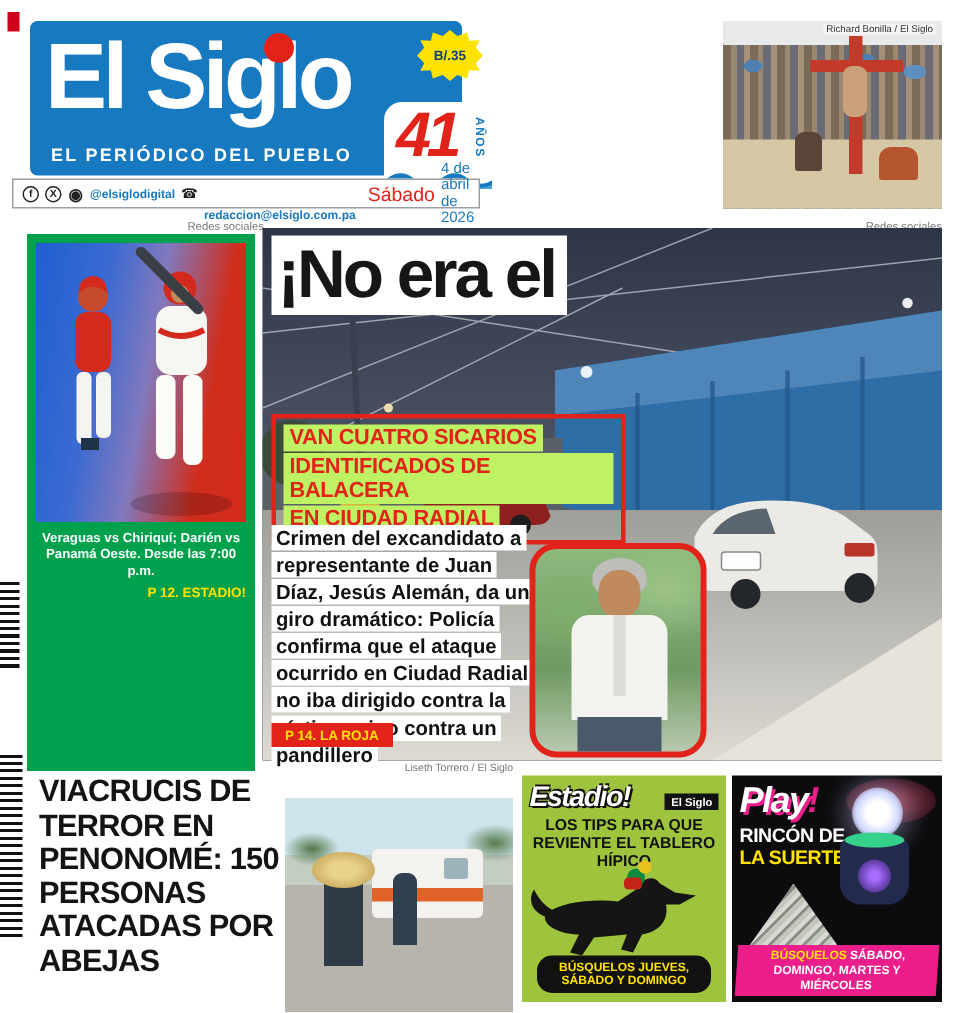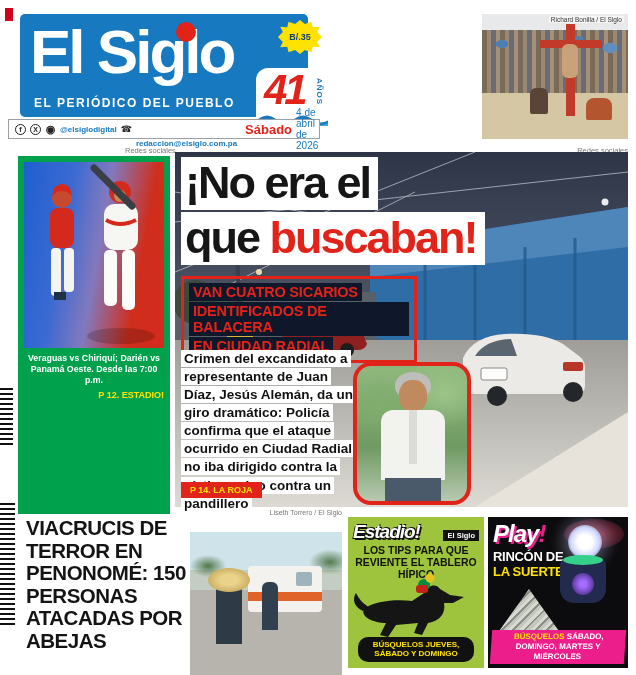--- a/index.html
+++ b/index.html
@@ -19,21 +19,21 @@
   .badge41 { position:absolute; left:258px; top:70px; width:70px; height:58px; background:#fff; border-radius:10px; box-shadow:0 0 0 2px #fff; }
   .badge41-num { position:absolute; left:6px; top:-4px; font-size:42px; font-weight:bold; font-style:italic; color:#e2231a; text-shadow:1px 1px 0 #fff,-1px 1px 0 #fff; letter-spacing:-3px; }
   .badge41-anios { position:absolute; right:4px; top:8px; font-size:8px; font-weight:bold; color:#1779bf; writing-mode:vertical-rl; letter-spacing:1px; }
   .badge41-wave { position:absolute; left:0; bottom:2px; width:70px; height:14px; }
 
   .social-bar { position:absolute; left:8px; top:119px; width:312px; height:20px; border:1px solid #9aa0a6; background:#fff; display:flex; align-items:center; gap:4px; padding:0 6px; }
   .soc-ic { width:11px; height:11px; border:1.2px solid #222; border-radius:50%; font-size:7px; font-weight:bold; color:#222; display:flex; align-items:center; justify-content:center; flex:0 0 auto; }
   .soc-handle { font-size:8px; font-weight:bold; color:#1779bf; }
   .soc-phone { font-size:9px; color:#222; }
   .soc-mail { font-size:8px; font-weight:bold; color:#1779bf;margin-top:28px; }
-  .soc-day { font-size:13px; font-weight:bold; color:#e2231a; margin-left:4px; }
+  .soc-day { font-size:13px; font-weight:normal; color:#e2231a; margin-left:4px; }
   .soc-date { font-size:10px; color:#1779bf; }
 
   .credit-sm { position:absolute; font-size:7.5px; color:#777; }
 
   
   .passion-box { position:absolute; left:330px; top:14px; width:150px; height:125px; background:#e87b24; padding:8px 8px 6px 8px; }
   .passion-h { font-size:13.5px; line-height:1.22; font-weight:bold; color:#fff; text-decoration:underline; letter-spacing:-0.2px; }
   .passion-k { position:absolute; left:8px; bottom:6px; font-size:8.5px; font-weight:bold; color:#ffe200; }
   .passion-photo { position:absolute; left:482px; top:14px; width:146px; height:125px; overflow:hidden;
     background:
@@ -61,21 +61,21 @@
   .series-k { margin-top:4px; text-align:right; font-size:9px; font-weight:bold; color:#ffe200; }
 
   
   .main-photo { position:absolute; left:175px; top:152px; width:453px; height:355px; overflow:hidden; background:#3a4254; }
   .strip { background:#fff; -webkit-box-decoration-break:clone; box-decoration-break:clone; }
   .headline1 { position:absolute; left:181px; top:158px; font-size:45px; font-weight:bold; letter-spacing:-2px; color:#161616; line-height:1.1; }
   .headline2 { position:absolute; left:181px; top:213px; font-size:45px; font-weight:bold; letter-spacing:-2px; color:#161616; line-height:1.1; }
   .headline1 .strip, .headline2 .strip { padding:0 8px 2px 4px; }
   .hl-red { color:#e2231a; }
   .deck-box { position:absolute; left:181px; top:276px; width:236px; border:3px solid #e2231a; padding:4px 5px; }
-  .deck-line { display:inline-block; background:#0f172a; color:#e2231a; font-size:14.5px; font-weight:bold; letter-spacing:-0.2px; padding:1px 4px; margin-bottom:1px; }
+  .deck-line { display:inline-block; background:#bef264; color:#e2231a; font-size:14.5px; font-weight:bold; letter-spacing:-0.2px; padding:1px 4px; margin-bottom:1px; }
   .body-text { position:absolute; left:181px; top:350px; width:182px; font-size:13.5px; line-height:1.34; font-weight:bold; color:#111; }
   .body-text .strip { padding:1px 3px; }
   .main-kicker { position:absolute; left:181px; top:482px; background:#e2231a; color:#ffe200; font-size:9px; font-weight:bold; padding:3px 9px; }
   .inset-photo { position:absolute; left:353px; top:362px; width:118px; height:143px; border:4px solid #e2231a; border-radius:18px; overflow:hidden;
     background:radial-gradient(60px 40px at 20% 30%,#7fae6d 0%,transparent 70%),radial-gradient(70px 50px at 80% 20%,#9cc489 0%,transparent 70%),linear-gradient(#8fb87d,#6f9a62 60%,#b8c9b0); }
   .man-hair { position:absolute; left:38px; top:6px; width:36px; height:26px; background:#bdbdb9; border-radius:50% 50% 40% 40%; }
   .man-face { position:absolute; left:42px; top:14px; width:28px; height:32px; background:#c08a5f; border-radius:45%; }
   .man-shirt { position:absolute; left:24px; top:44px; width:64px; height:70px; background:#f2f2ee; border-radius:12px 12px 0 0; }
   .man-shirt::after { content:""; position:absolute; left:28px; top:0; width:8px; height:54px; background:#dcdcd6; }
   .man-pants { position:absolute; left:28px; top:112px; width:56px; height:32px; background:#4b5a6b; }
@@ -257,21 +257,20 @@
       <circle cx="322" cy="244" r="10" fill="#23262a"></circle>
         <circle cx="398" cy="240" r="10" fill="#23262a"></circle>
 
       <circle cx="216" cy="96" r="4" fill="#fff" opacity="0.9"></circle>
       <circle cx="430" cy="50" r="3.5" fill="#fff" opacity="0.9"></circle>
       <circle cx="84" cy="120" r="3" fill="#ffeab0" opacity="0.9"></circle>
     </svg>
   </div>
 
   <div class="headline1"><span class="strip">¡No era el</span></div>
-  <div class="headline2"><span class="strip"><span>que </span><span class="hl-red">buscaban!</span></span></div>
 
   <div class="deck-box">
     <span class="deck-line">VAN CUATRO SICARIOS</span>
     <span class="deck-line">IDENTIFICADOS DE BALACERA</span>
     <span class="deck-line">EN CIUDAD RADIAL</span>
   </div>
 
   <div class="body-text"><span class="strip">Crimen del excandidato a representante de Juan Díaz, Jesús Alemán, da un giro dramático: Policía confirma que el ataque ocurrido en Ciudad Radial no iba dirigido contra la víctima, sino contra un pandillero</span></div>
   <div class="main-kicker">P 14. LA ROJA</div>
 

